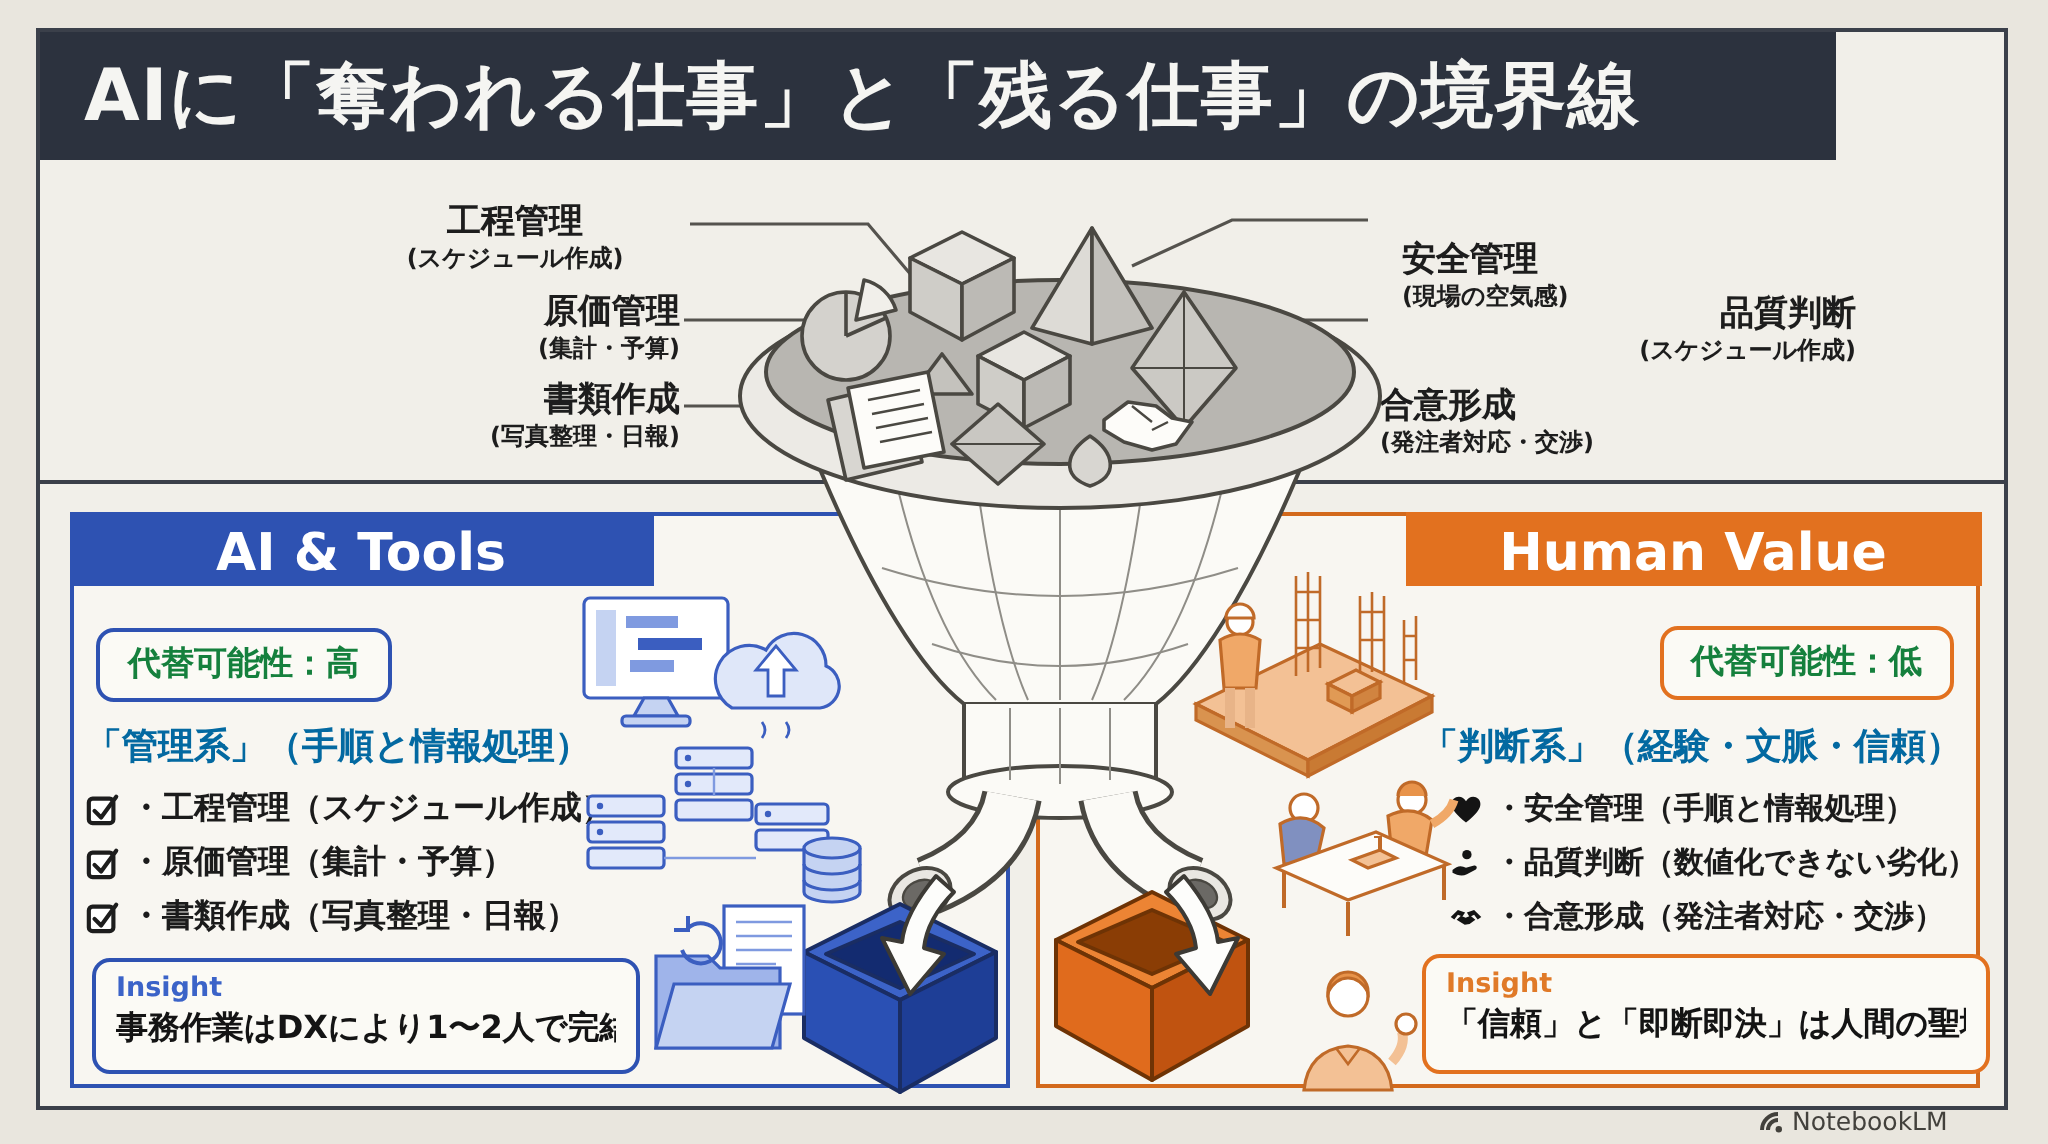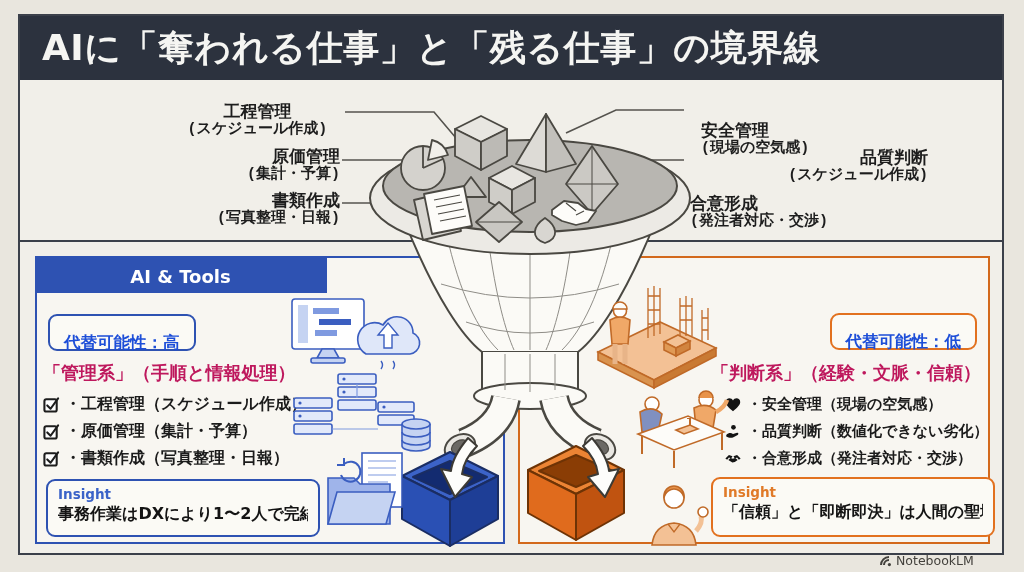--- a/index.html
+++ b/index.html
@@ -4,45 +4,45 @@
 <style>
   :root{
     --ai-accent:#2e52b2; --human-accent:#e2711f; --header-bg:#2c323e;
     --canvas-bg:#f1efe9; --outer-bg:#e9e6de; --ink:#1b1b1b;
   }
   *{box-sizing:border-box; margin:0; padding:0;}
   body{font-family:"DejaVu Sans","Liberation Sans",sans-serif; background:var(--outer-bg);}
   .stage{position:relative; width:1024px; height:572px; background:var(--outer-bg); overflow:hidden;}
   .frame{position:absolute; left:18px; top:14px; width:986px; height:541px;
          background:var(--canvas-bg); border:2px solid #3b404a;}
-  .title-bar{position:absolute; left:20px; top:16px; width:982px; height:64px;
+  .title-bar{position:absolute; left:20px; top:16px; width:898px; height:64px;
          background:var(--header-bg); display:flex; align-items:center; padding-left:22px;}
   .title-bar h1{color:#f5f5f2; font-size:36px; font-weight:700; letter-spacing:.5px; white-space:nowrap;}
   .divider{position:absolute; left:20px; top:240px; width:982px; height:2px; background:#3b404a;}
 
   
   .flabel{position:absolute; font-weight:700; color:#1d1d1d; z-index:2;}
   .flabel .t{font-size:17px; line-height:21px; white-space:nowrap;}
-  .flabel .s{font-size:15px; line-height:15px; white-space:nowrap;font-family:Liberation Mono, monospace;}
+  .flabel .s{font-size:12px; line-height:15px; white-space:nowrap;}
   .flabel.fl-left{width:165px; text-align:right;}
   .flabel.fl-right{width:215px; text-align:left;}
 
   
   .panel{position:absolute; top:256px; height:288px; background:#f8f6f1; z-index:1;}
   .panel.ai{left:35px; width:470px; border:2.5px solid var(--ai-accent);}
   .panel.human{left:518px; width:472px; border:2.5px solid #d3691c;}
   .panel-header{position:absolute; top:-2.5px; height:37px; line-height:42px; text-align:center;
-         color:#fff; font-weight:700; font-size:18px; white-space:nowrap;}
+         color:#fff; font-weight:700; font-size:26px; white-space:nowrap;}
   .panel.ai .panel-header{left:-2.5px; width:292px; background:var(--ai-accent);}
   .panel.human .panel-header{right:-2.5px; width:288px; background:var(--human-accent);}
-  .badge{position:absolute; height:37px; line-height:32px; padding:11px 14px; background:#fbfaf5;
-         border-radius:9px; font-weight:700; font-size:16.5px; color:#1d4ed8; white-space:nowrap;}
+  .badge{position:absolute; height:37px; line-height:32px; padding:0 14px; background:#fbfaf5;
+         border-radius:9px; font-weight:700; font-size:16.5px; color:#15803d; white-space:nowrap;}
   .panel.ai .badge{left:11px; top:56px; border:2.5px solid var(--ai-accent);}
   .panel.human .badge{right:11px; top:55px; border:2.5px solid var(--human-accent);}
-  .category{position:absolute; top:103px; font-weight:700; font-size:18px; color:#be185d; white-space:nowrap;}
+  .category{position:absolute; top:103px; font-weight:700; font-size:18px; color:#0369a1; white-space:nowrap;}
   .panel.ai .category{left:6px;}
   .panel.human .category{right:7px; text-align:right;}
   .items{position:absolute; top:133px;}
   .panel.ai .items{left:6px;}
   .panel.human .items{left:204px;}
   .item{display:flex; align-items:center; height:27px; font-weight:700; color:var(--ink); white-space:nowrap;}
   .panel.ai .item{font-size:16px;}
   .panel.human .item{font-size:15px;}
   .item svg{flex:0 0 auto; margin-right:5px;}
   .ck{width:17px; height:17px; fill:#fff; stroke:#1d1d1d; stroke-width:2.2; stroke-linecap:round; stroke-linejoin:round;}
@@ -125,28 +125,29 @@
         <span>・書類作成（写真整理・日報）</span>
       </div>
     </div>
     <div class="insight">
       <div class="lbl">Insight</div>
       <div class="txt">事務作業はDXにより1〜2人で完結</div>
     </div>
   </section>
 
   <section class="panel human">
+    <div class="panel-header">Human Value</div>
     <div class="badge">代替可能性：低</div>
     <div class="category">「判断系」（経験・文脈・信頼）</div>
     <div class="items">
       <div class="item">
         <svg class="mini" viewBox="0 0 20 20">
             <path d="M10,17 C4.5,12.2 2,9.6 2,6.6 C2,4.2 3.9,2.6 6,2.6 C7.7,2.6 9.2,3.6 10,5.1 C10.8,3.6 12.3,2.6 14,2.6 C16.1,2.6 18,4.2 18,6.6 C18,9.6 15.5,12.2 10,17 Z" fill="#141414"></path>
           </svg>
-        <span>・安全管理（現場の空気感）</span>
+        <span>・安全管理（手順と情報処理）</span>
       </div>
       <div class="item">
         <svg class="mini" viewBox="0 0 20 20">
             <circle cx="10.5" cy="4.8" r="2.6" fill="#141414"></circle>
             <path d="M2.5,13.4 C5,10.9 7.5,10.7 10,12.1 L14.5,10.9 C16,10.6 16.6,12.5 15.2,13.2 L10.5,15.7 C8,16.9 5,16.3 2.5,14.9 Z" fill="#141414"></path>
           </svg>
         <span>・品質判断（数値化できない劣化）</span>
       </div>
       <div class="item">
         <svg class="mini" viewBox="0 0 20 20">

